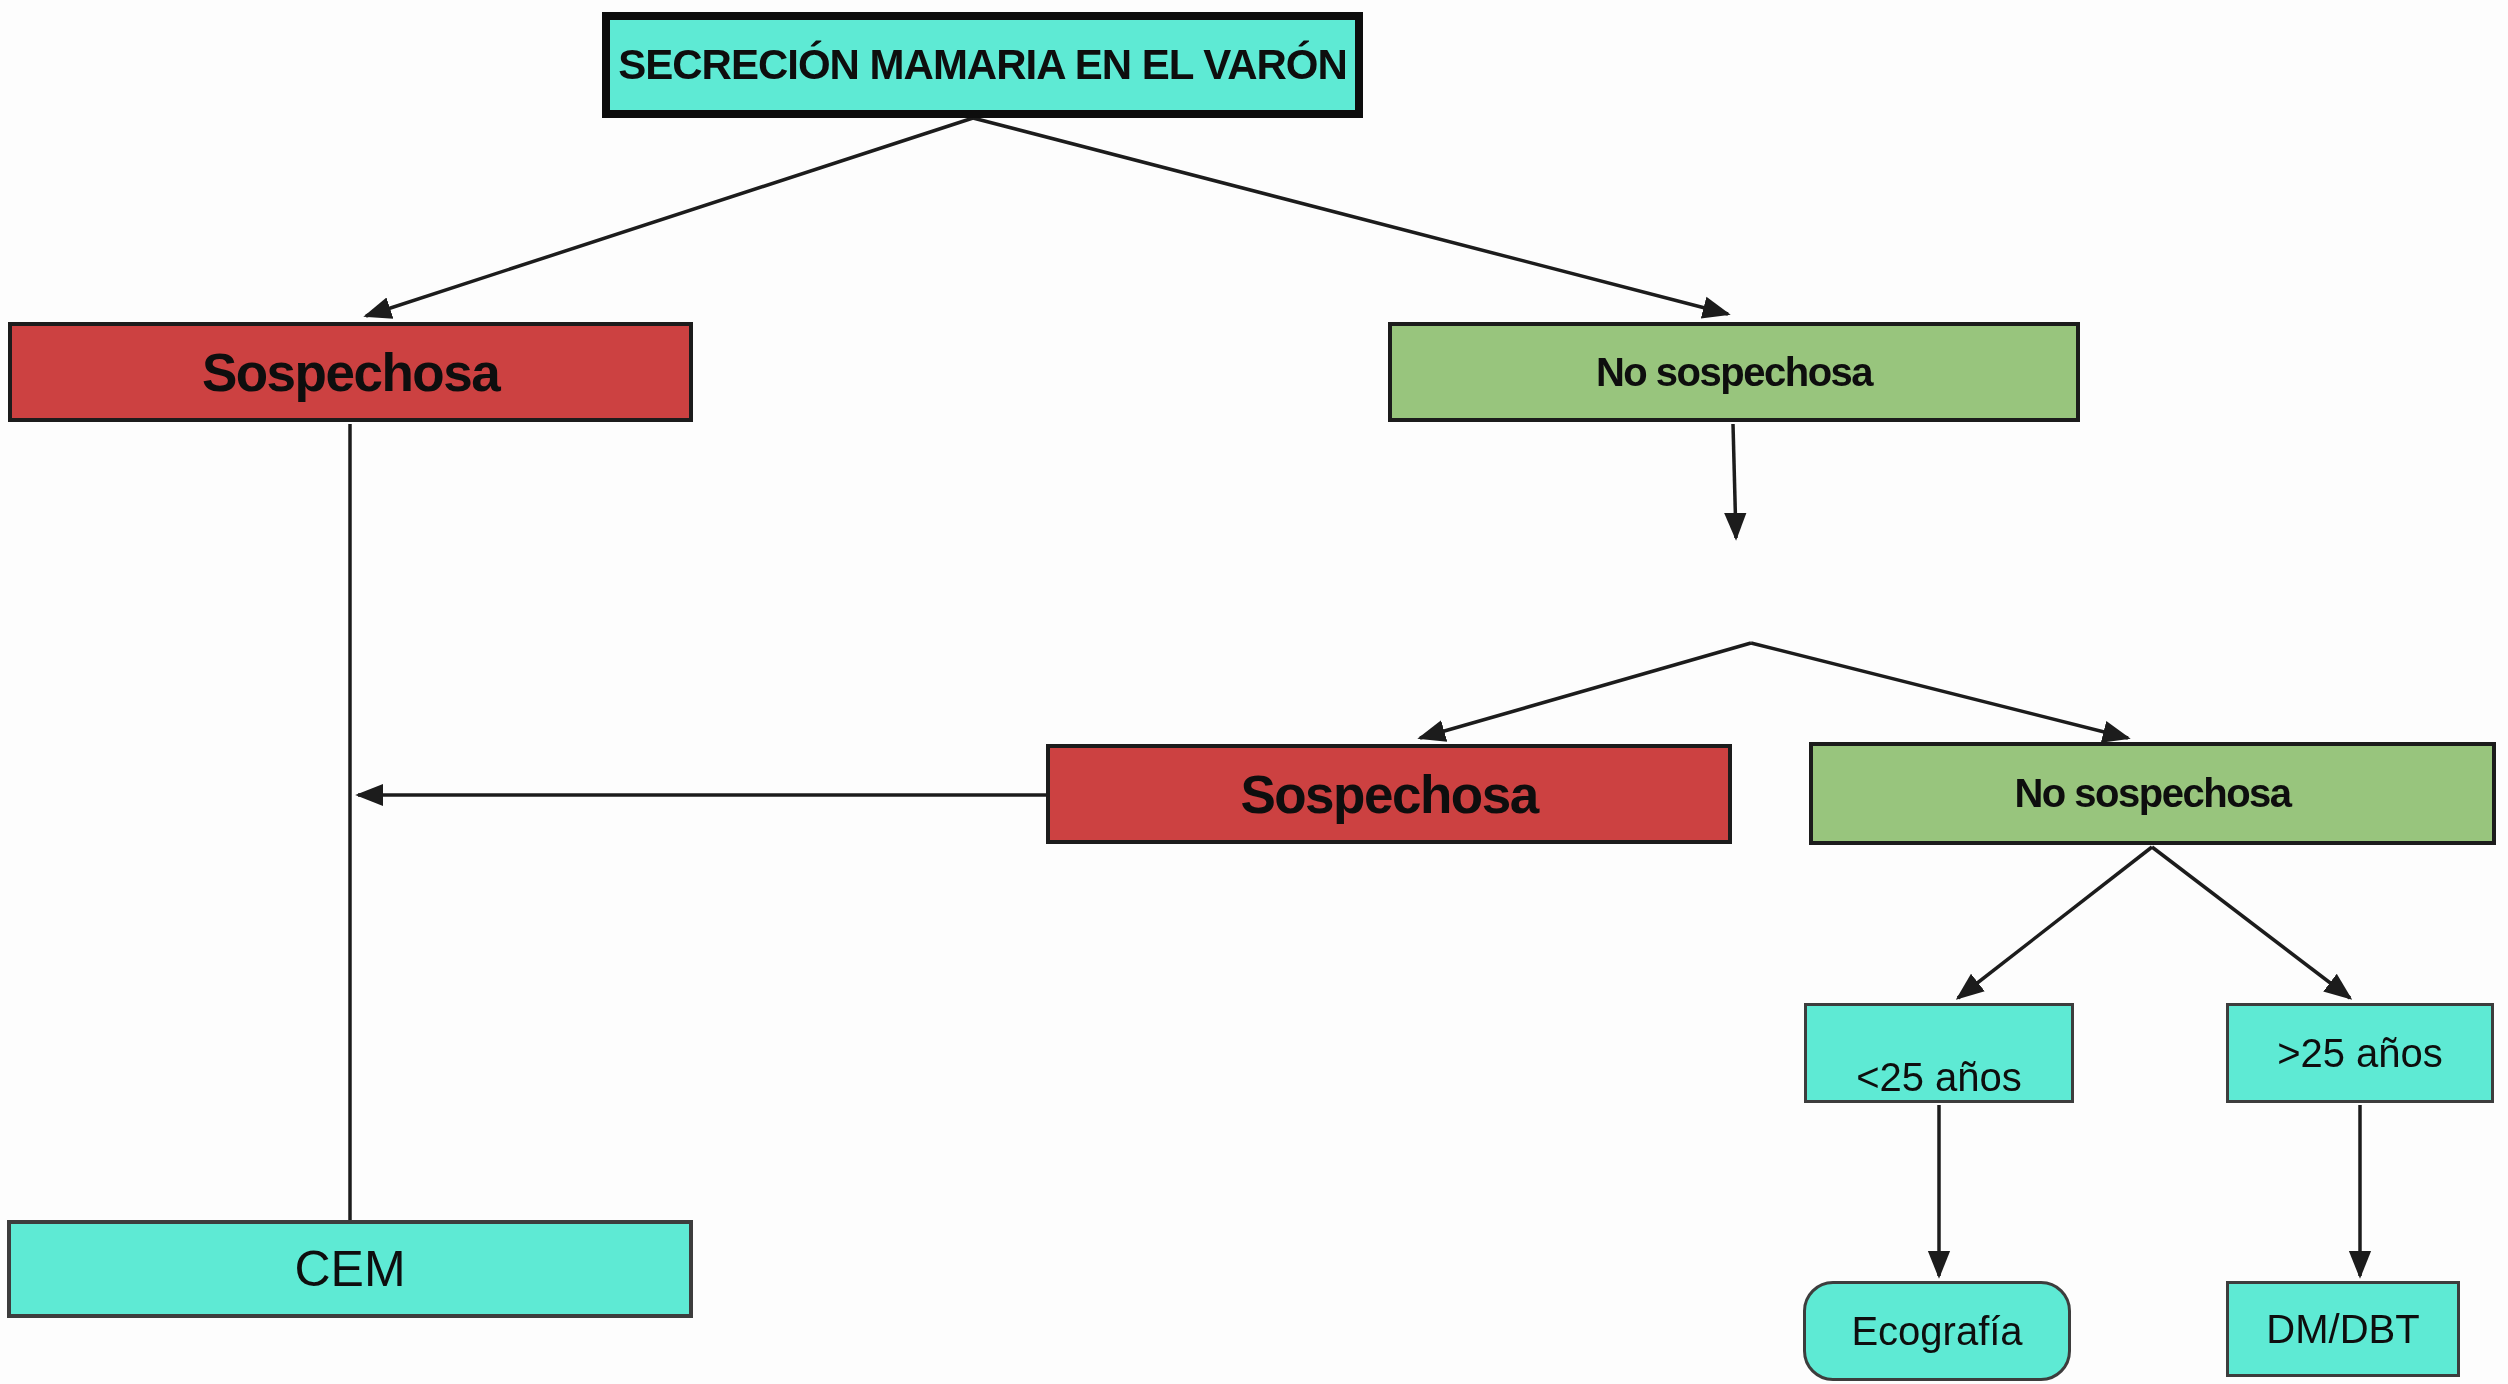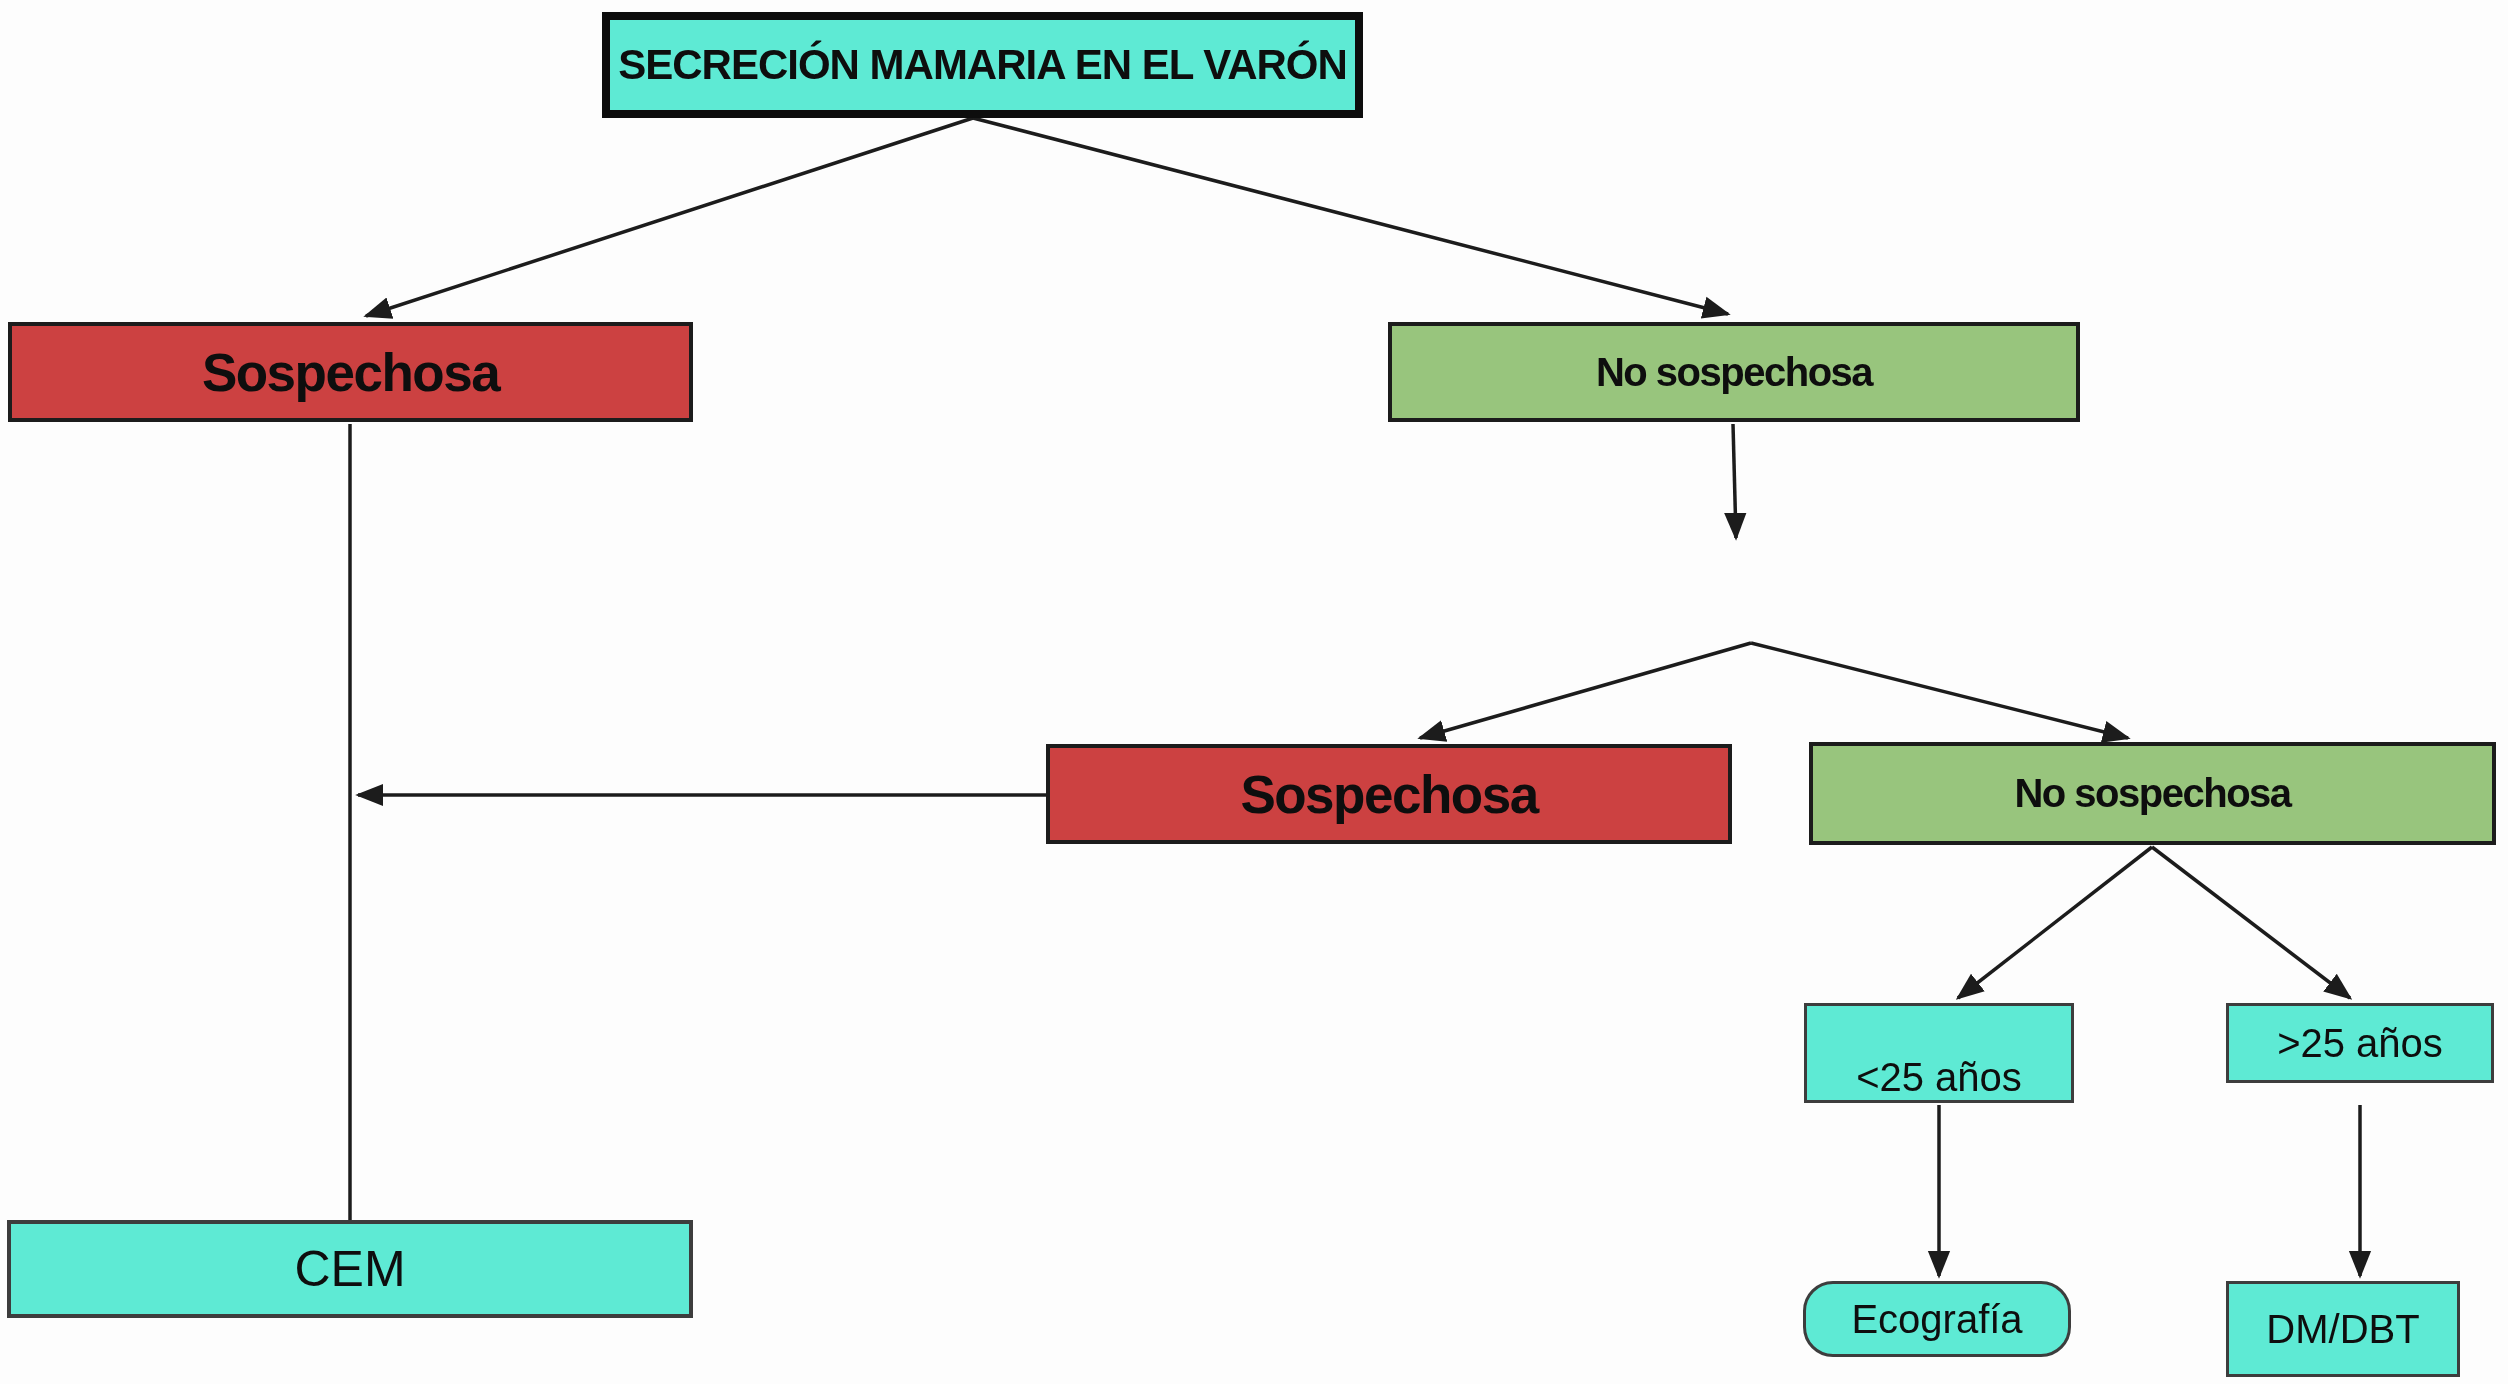--- a/index.html
+++ b/index.html
@@ -139,29 +139,29 @@
   </div>
 
   <div class="node safe" style="left:1809px; top:742px; width:687px; height:103px;">
     <span class="lbl">No sospechosa</span>
   </div>
 
   <div class="node plain" style="left:1804px; top:1003px; width:270px; height:100px;align-items:flex-end;">
     <span class="lbl">&lt;25 años</span>
   </div>
 
-  <div class="node plain" style="left:2226px; top:1003px; width:268px; height:80px;">
+  <div class="node plain" style="left:2226px; top:1003px; width:268px; height:100px;">
     <span class="lbl">&gt;25 años</span>
   </div>
 
   <div class="node result-wide" style="left:7px; top:1220px; width:686px; height:98px;">
     <span class="lbl">CEM</span>
   </div>
 
-  <div class="node plain" style="left:1803px; top:1281px; width:268px; height:76px;border-radius:30px;">
+  <div class="node plain" style="left:1803px; top:1281px; width:268px; height:100px;border-radius:30px;">
     <span class="lbl">Ecografía</span>
   </div>
 
   <div class="node plain" style="left:2226px; top:1281px; width:234px; height:96px;">
     <span class="lbl">DM/DBT</span>
   </div>
 
 </div>
 
 </body></html>

